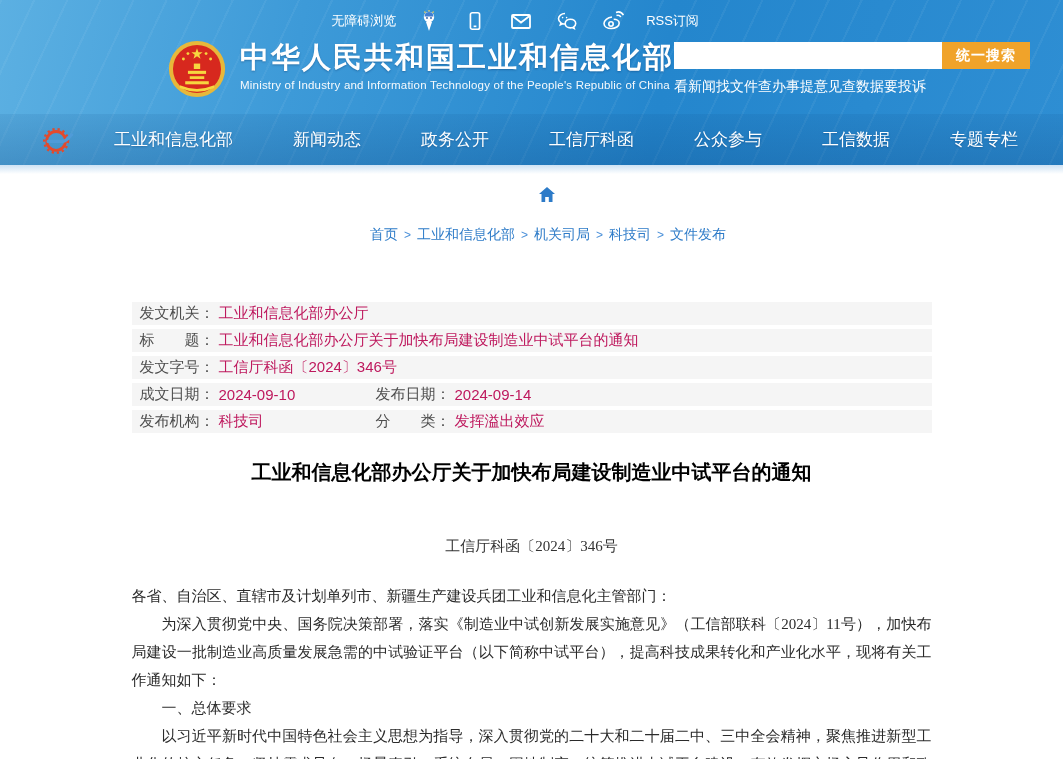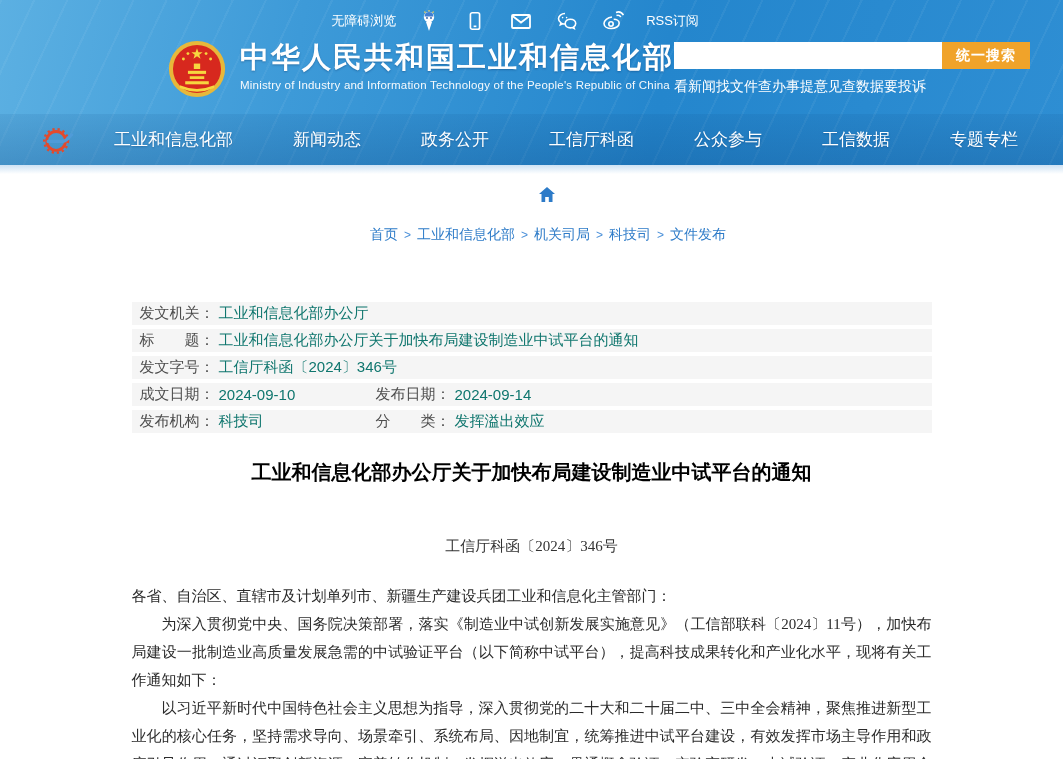--- a/index.html
+++ b/index.html
@@ -49,21 +49,21 @@
   .crumb .sep { color:#4a90d9; font-size:12px; }
   .crumb:first-child .sep { display:none; }
   .crumb-link { color:#2d7bc8; text-decoration:none; cursor:pointer; }
 
   
   .doc { width:800px; margin:0 auto; }
   .meta-table { margin-top:48px; }
   .meta-row { position:relative; background:#f5f5f5; height:23px; margin-bottom:4px; display:flex; align-items:center; padding-left:8px; font-size:15px; color:#4d4d4d; }
   .meta-cell2 { position:absolute; left:244px; top:0; height:23px; display:flex; align-items:center; }
   .meta-label { color:#4d4d4d; white-space:pre; }
-  .meta-value { color:#0f766e; margin-left:4px; }
+  .meta-value { color:#be185d; margin-left:4px; }
 
   .doc-title { margin-top:24px; text-align:center; font-size:20px; font-weight:bold; color:#000; line-height:30px; }
   .doc-number { margin-top:50px; text-align:center; font-size:15px; color:#333; font-family:"Liberation Serif", serif; }
   .doc-body { margin-top:26px; font-size:15px; color:#2b2b2b; line-height:28px; text-align:justify; font-family:"Liberation Serif", serif; }
   .doc-body p { margin:0; }
   .doc-body p.indent { text-indent:2em; }
 </style>
 </head>
 <body>
 
@@ -257,17 +257,18 @@
       </div>
       </div>
 
     <h2 class="doc-title">工业和信息化部办公厅关于加快布局建设制造业中试平台的通知</h2>
 
     <div class="doc-number">工信厅科函〔2024〕346号</div>
 
     <div class="doc-body">
         <p>各省、自治区、直辖市及计划单列市、新疆生产建设兵团工业和信息化主管部门：</p>
         <p class="indent">为深入贯彻党中央、国务院决策部署，落实《制造业中试创新发展实施意见》（工信部联科〔2024〕11号），加快布局建设一批制造业高质量发展急需的中试验证平台（以下简称中试平台），提高科技成果转化和产业化水平，现将有关工作通知如下：</p>
+        <p class="indent">一、总体要求</p>
         <p class="indent">以习近平新时代中国特色社会主义思想为指导，深入贯彻党的二十大和二十届二中、三中全会精神，聚焦推进新型工业化的核心任务，坚持需求导向、场景牵引、系统布局、因地制宜，统筹推进中试平台建设，有效发挥市场主导作用和政府引导作用。通过汇聚创新资源，完善转化机制，发挥溢出效应，贯通概念验证、实验室研发、中试验证、产业化应用全链条，形成综合性、专业化的中试服务体系，切实提高科技成果转化和产业化水平，加强科技创新和产业创新深度融合，加快发展新质生产力。</p>
       </div>
 
   </main>
 </div>
 
 </body></html>

